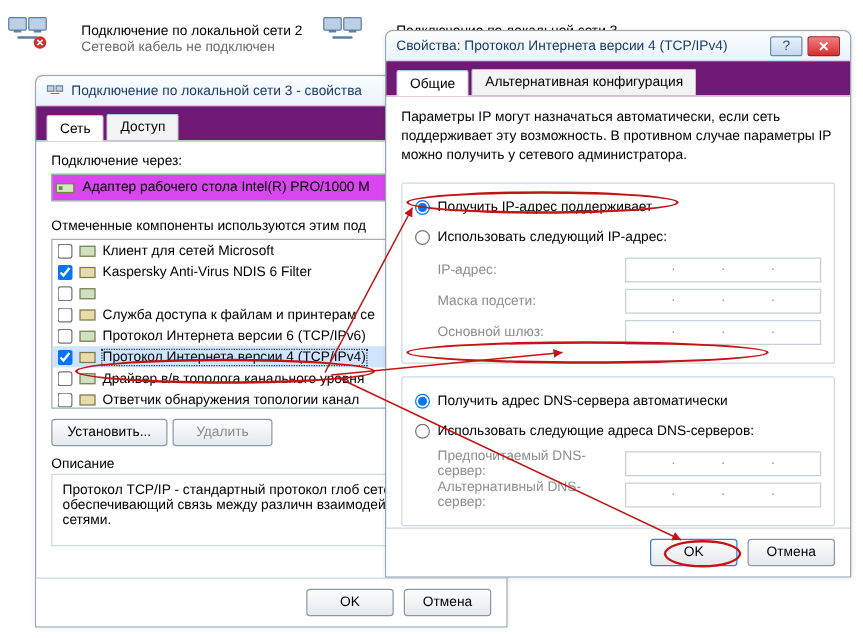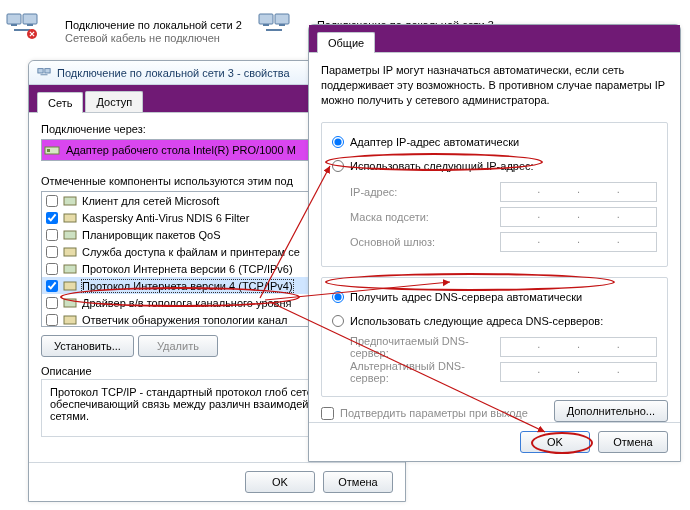--- a/index.html
+++ b/index.html
@@ -151,21 +151,20 @@
   <svg class="lico" viewBox="0 0 16 16">
             <rect x="2" y="4" width="12" height="8" fill="#e7dca9" stroke="#7a7a4a"></rect>
           </svg>
   <span>Kaspersky Anti-Virus NDIS 6 Filter</span>
         </div>
         <div class="row">
           <input type="checkbox" style="">
   <svg class="lico" viewBox="0 0 16 16">
             <rect x="2" y="4" width="12" height="8" fill="#cde1c2" stroke="#7a7a4a"></rect>
           </svg>
-  <span>Планировщик пакетов QoS</span>
         </div>
         <div class="row">
           <input type="checkbox" style="">
   <svg class="lico" viewBox="0 0 16 16">
             <rect x="2" y="4" width="12" height="8" fill="#e7dca9" stroke="#7a7a4a"></rect>
           </svg>
   <span>Служба доступа к файлам и принтерам се</span>
         </div>
         <div class="row">
           <input type="checkbox" style="">
@@ -205,30 +204,46 @@
     <div class="group-title label-sm">Описание</div>
     <div class="descbox">Протокол TCP/IP - стандартный протокол глоб сетей, обеспечивающий связь между различн взаимодействующими сетями.</div>
   </div>
   <div class="okrow">
     <div class="btn small">OK</div>
     <div class="btn small">Отмена</div>
   </div>
 </div>
 
 <div class="win w2">
+  <div class="titlebar">
+    <span class="title">Свойства: Протокол Интернета версии 4 (TCP/IPv4)</span>
+    <div class="winbtns">
+      <div class="wb">
+          <svg viewBox="0 0 10 10">
+            <text x="5" y="8" text-anchor="middle" font-size="9" fill="#2a4d77">?</text>
+          </svg>
+        </div>
+      <div class="wb close">
+          <svg viewBox="0 0 10 10">
+            <path d="M2 2l6 6M8 2l-6 6" stroke="#fff" stroke-width="1.6"></path>
+          </svg>
+        </div>
+    </div>
+  </div>
   <div class="tabs">
     <div class="tab active">Общие</div>
+    <div class="tab">Альтернативная конфигурация</div>
   </div>
   <div class="pane">
     <div class="intro">Параметры IP могут назначаться автоматически, если сеть поддерживает эту возможность. В противном случае параметры IP можно получить у сетевого администратора.</div>
 
     <div class="rgroup">
       <label class="radio head">
           <input type="radio" name="ip" checked="" style="">
-          <span>Адаптер IP-адрес автоматически</span>
+          <span>Получить IP-адрес поддерживает</span>
         </label>
       <label class="radio head">
           <input type="radio" name="ip" style="">
           <span>Использовать следующий IP-адрес:</span>
         </label>
       <div class="fields">
         <div class="fld">
             <span class="flabel">IP-адрес:</span>
             <div class="ip">
               <span class="seg"></span>

